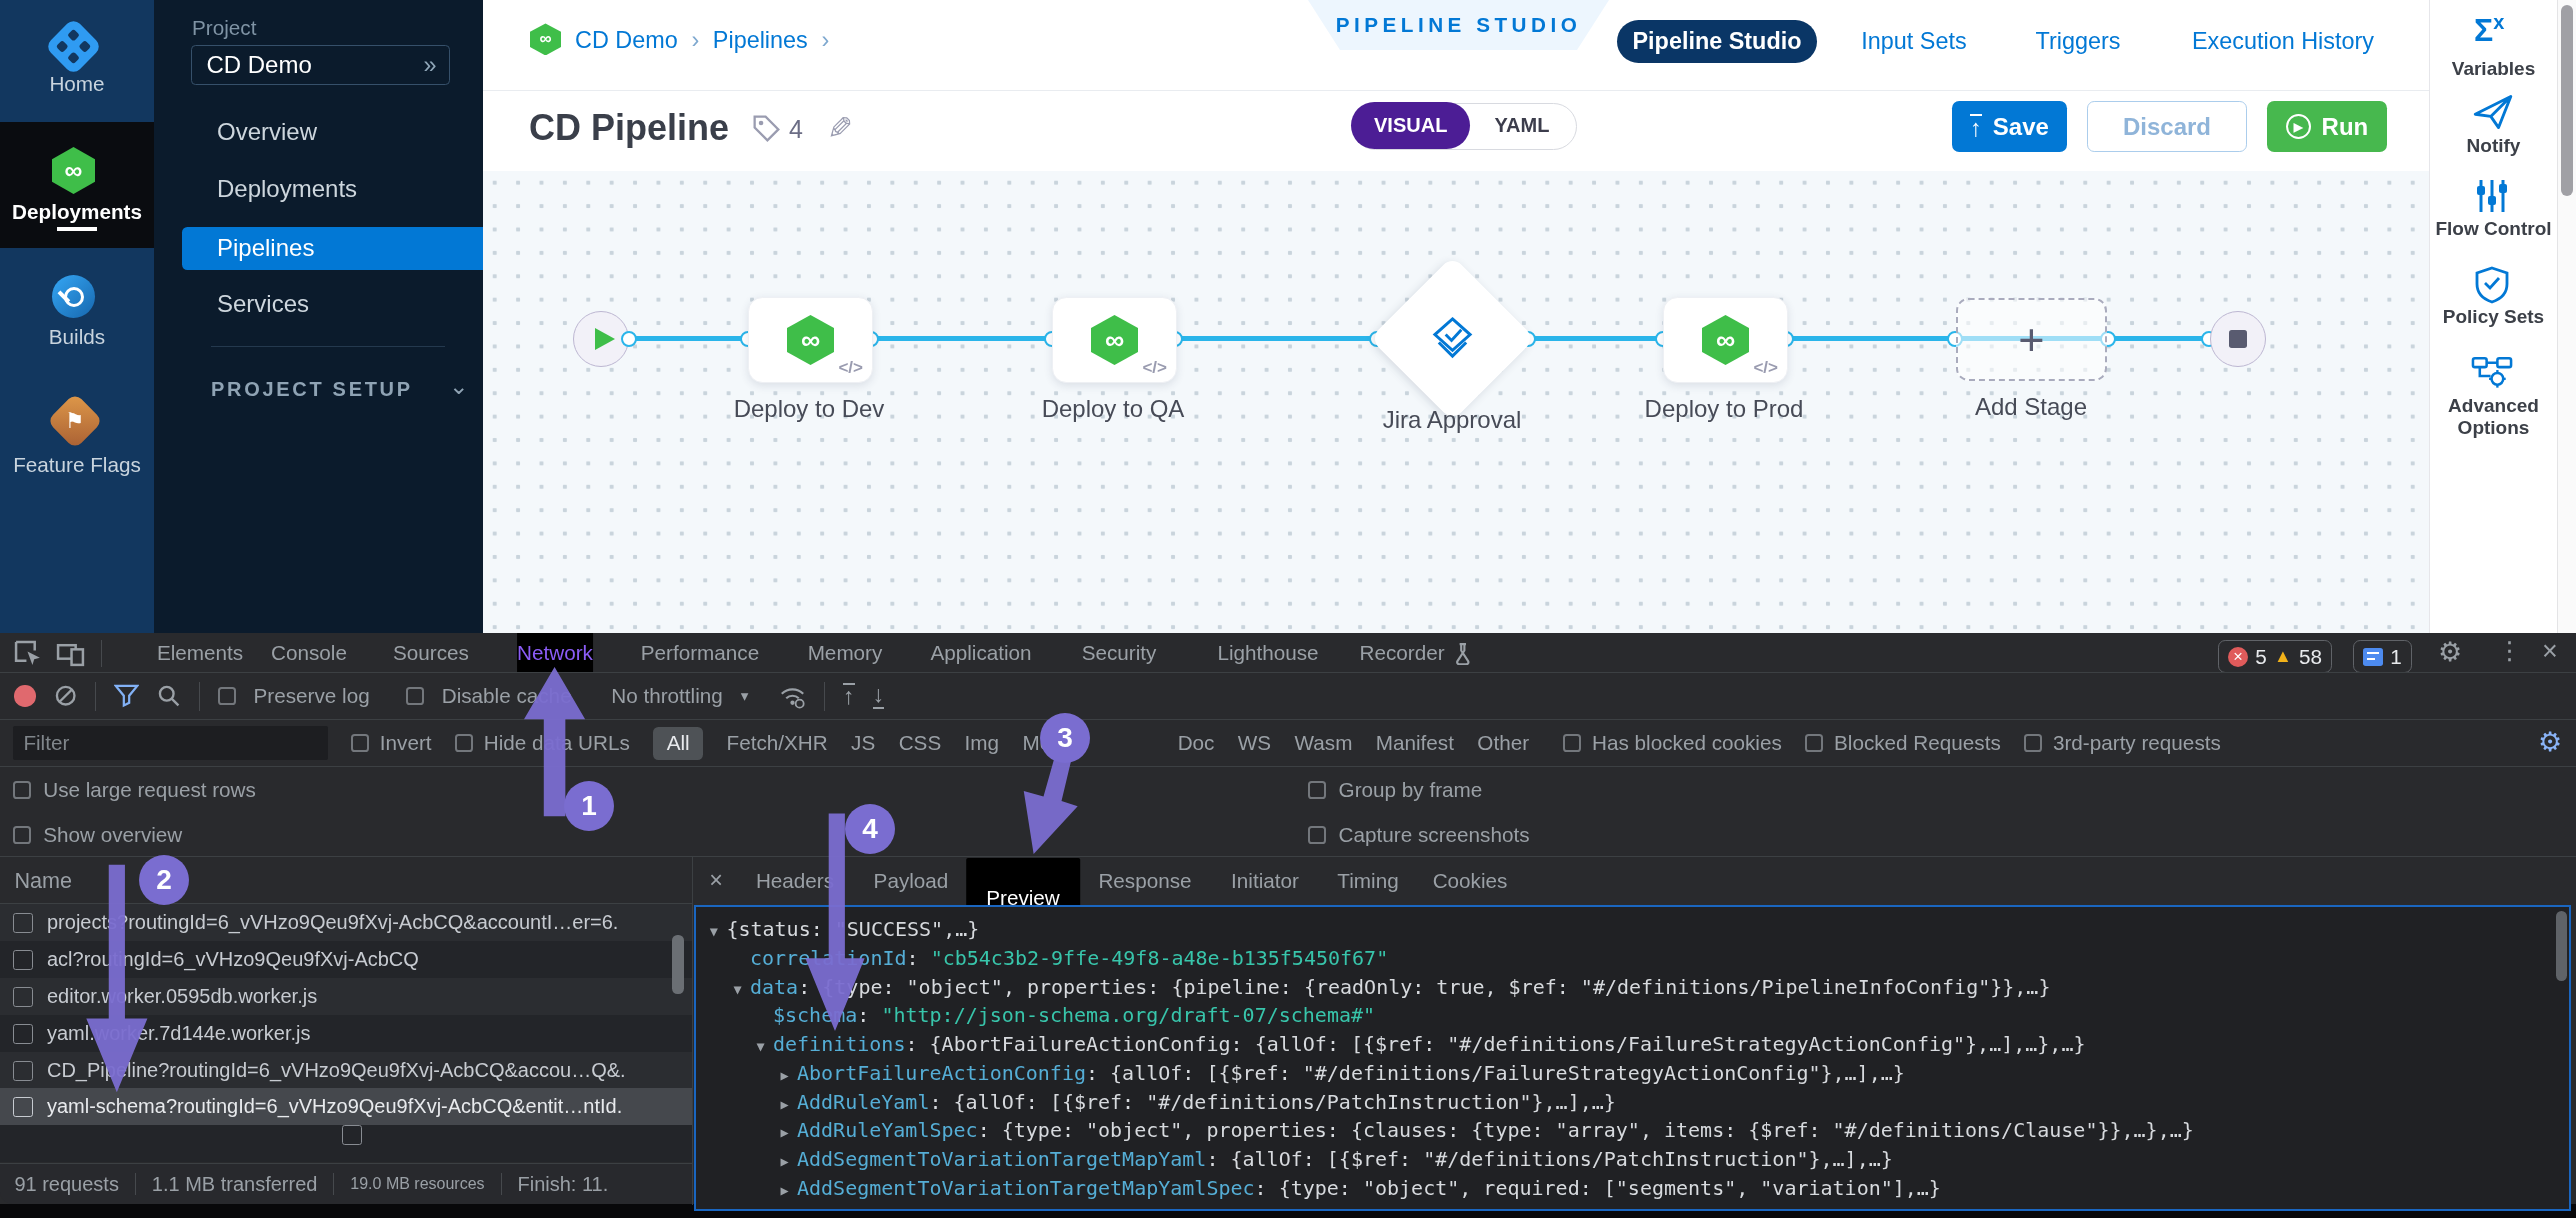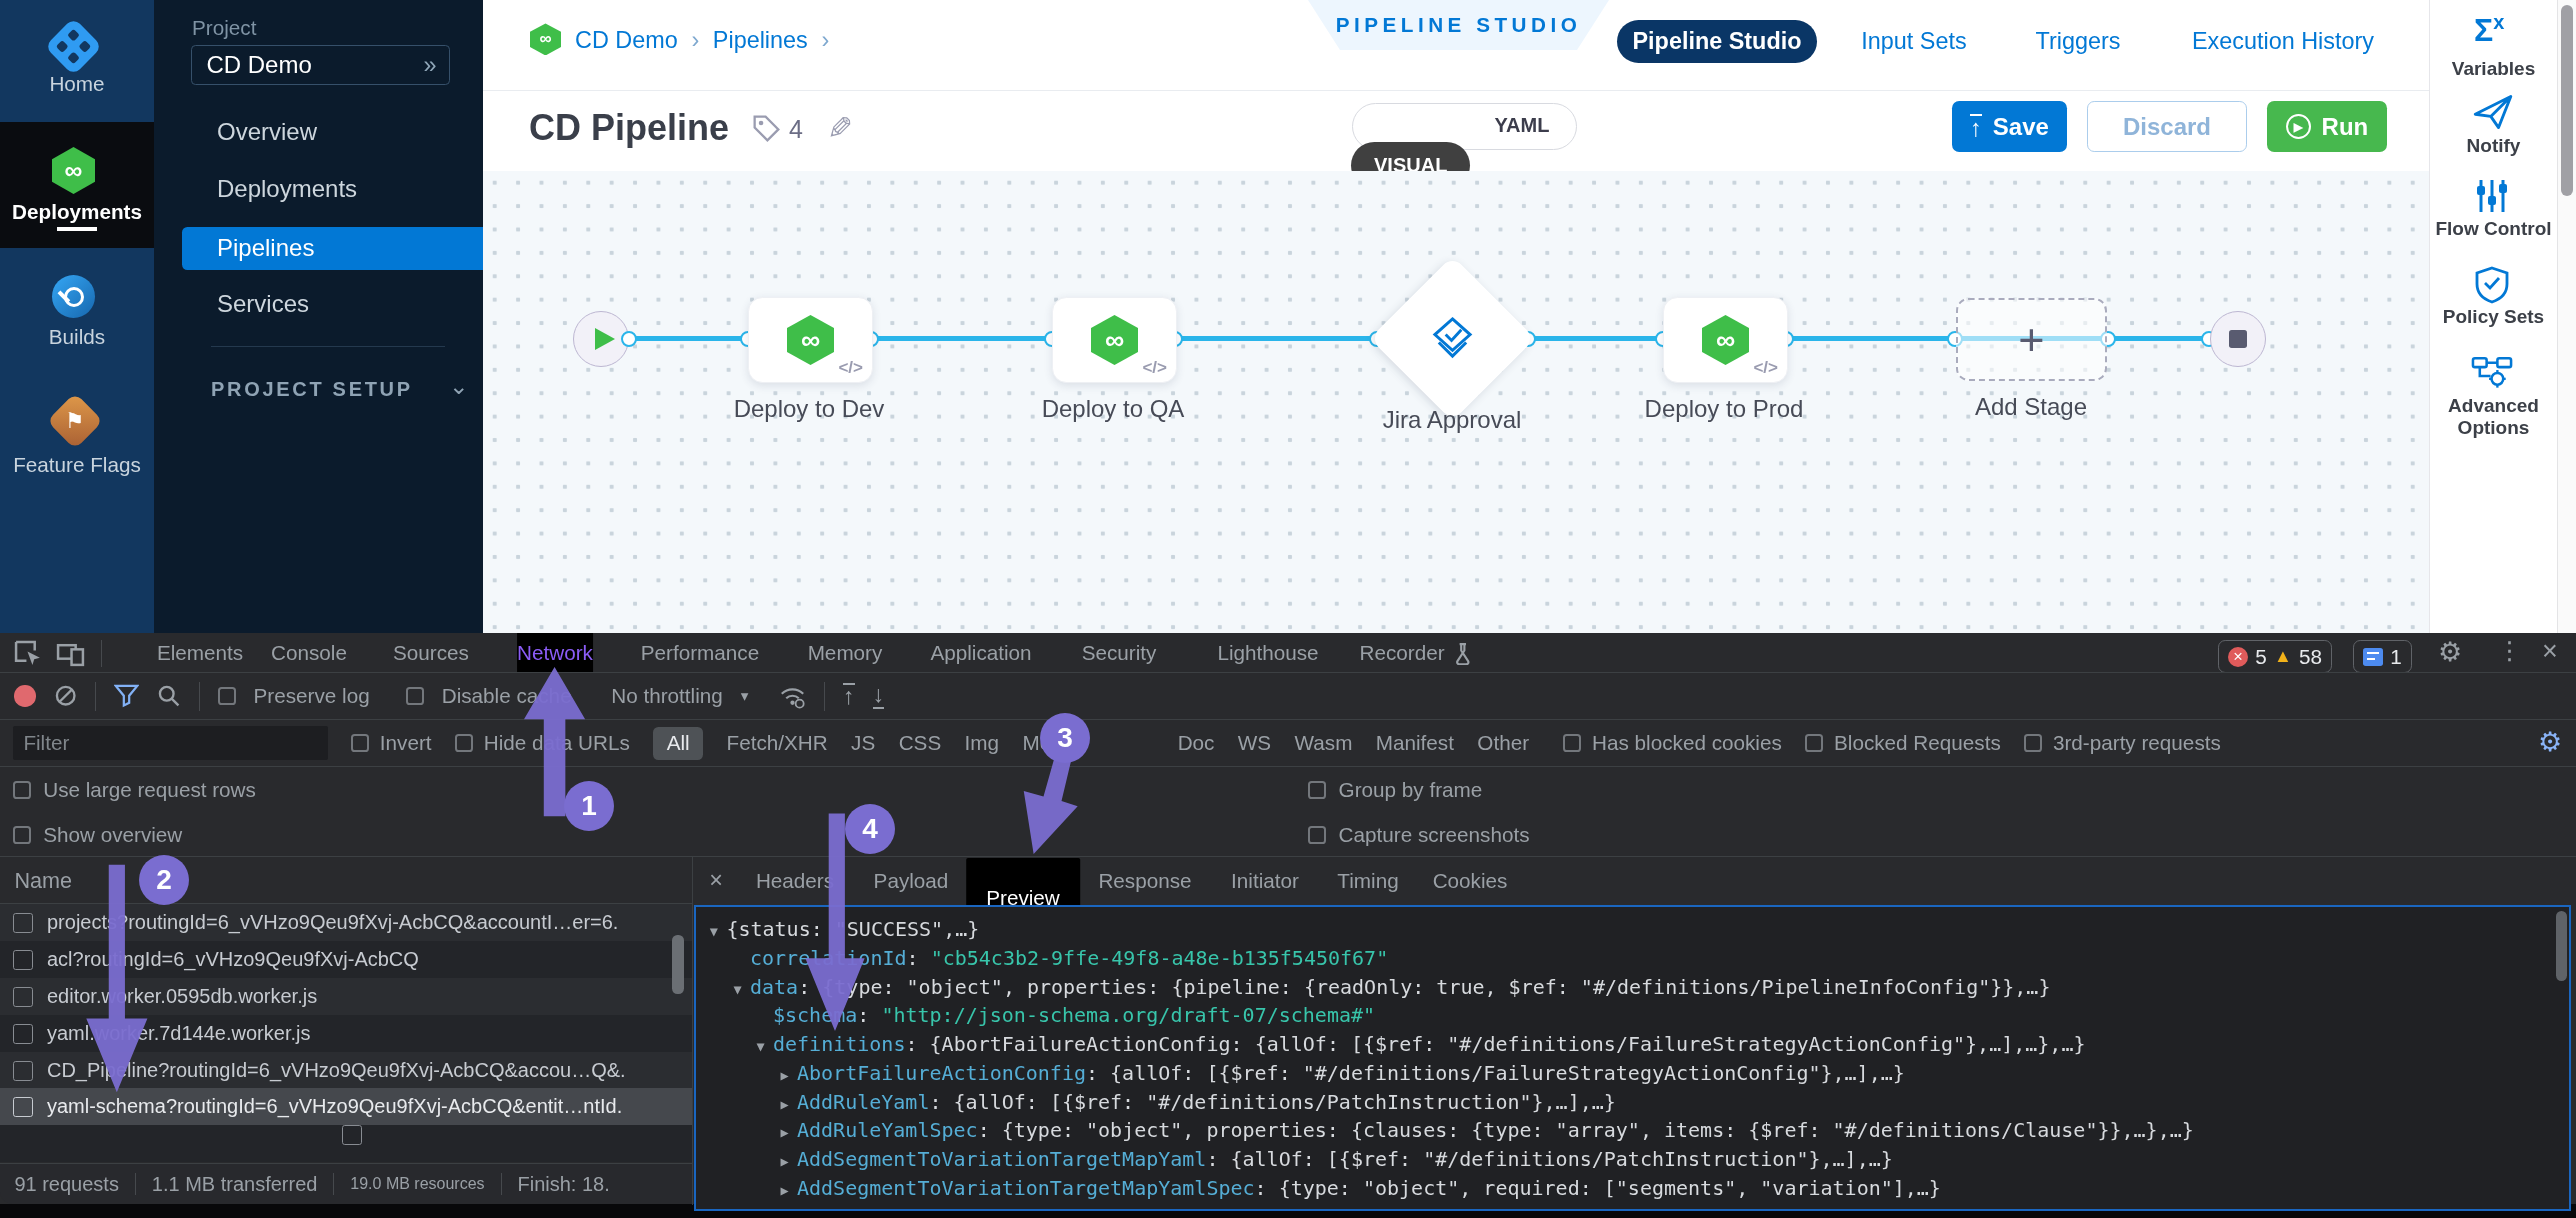--- a/index.html
+++ b/index.html
@@ -132,21 +132,21 @@
 
   <div class="abs" style="left:529px;top:107px;font-size:36px;font-weight:bold;color:#3a3f4a;">CD Pipeline</div>
   <svg class="abs" style="left:751px;top:113px;" width="31" height="31" viewBox="0 0 34 34">
     <path d="M4 4 h12 l14 14 -12 12 L4 16 Z" fill="none" stroke="#9a9cb0" stroke-width="2.5"></path>
       <circle cx="11" cy="11" r="2.5" fill="#9a9cb0"></circle>
   </svg>
   <div class="abs" style="left:789px;top:115px;font-size:25px;color:#6b6d85;">4</div>
   <div class="abs" style="left:827px;top:110px;font-size:31px;color:#9a9cb0;transform:scaleX(-1);">✎</div>
 
   <div class="abs" style="left:1352px;top:103px;width:225px;height:47px;border:1.8px solid #d8dae0;border-radius:24px;background:#fff;box-sizing:border-box;">
-    <div style="position:absolute;left:-1.8px;top:-1.8px;width:119px;height:47px;background:#404040;border-radius:23.4px;color:#fff;font-weight:bold;font-size:20px;display:flex;align-items:center;justify-content:center;margin-top:40px;">VISUAL</div>
+    <div style="position:absolute;left:-1.8px;top:-1.8px;width:119px;height:47px;background:#4c1d95;border-radius:23.4px;color:#fff;font-weight:bold;font-size:20px;display:flex;align-items:center;justify-content:center;">VISUAL</div>
     <div style="position:absolute;right:0;top:0;width:108px;height:43px;color:#3c3d4c;font-weight:bold;font-size:20px;display:flex;align-items:center;justify-content:center;">YAML</div>
   </div>
 
   <div class="abs btn" style="left:1952px;width:115px;background:#0278d5;color:#fff;">
     <span class="upbar">↑</span>
     <span>Save</span>
   </div>
   <div class="abs btn" style="left:2087px;width:160px;background:#fff;border:1.8px solid #abcdec;color:#8fb4d9;">
     <span>Discard</span>
   </div>
@@ -413,21 +413,21 @@
 
   <div class="abs" style="left:672px;top:935px;width:11.7px;height:59px;background:#6b6f74;border-radius:5.4px;"></div>
 
   <div class="abs flexrow" style="left:0;top:1163px;width:692px;height:41px;background:#28292d;border-top:0.9px solid #3c4043;gap:16px;padding-left:14.4px;box-sizing:border-box;border-bottom-left-radius:12.6px;overflow:hidden;">
     <span class="dtxt" style="font-size:20px;">91 requests</span>
     <span class="vsep" style="height:21.6px;"></span>
     <span class="dtxt" style="font-size:20px;">1.1 MB transferred</span>
     <span class="vsep" style="height:21.6px;"></span>
     <span class="dtxt" style="font-size:16px;">19.0 MB resources</span>
     <span class="vsep" style="height:21.6px;"></span>
-    <span class="dtxt" style="font-size:20px;">Finish: 18.</span>
+    <span class="dtxt" style="font-size:20px;">Finish: 11.</span>
   </div>
 
   <div class="abs" style="left:0;top:1204px;width:2576px;height:14.4px;background:#08080a;"></div>
 
   <div class="abs" style="left:692px;top:856px;width:0.9px;height:349px;background:#3c4043;"></div>
   <div class="abs dpane-tab ctr" style="left:716px;font-size:23.4px;">×</div>
   <div class="abs dpane-tab ctr" style="left:795px;">Headers</div>
   <div class="abs dpane-tab ctr" style="left:911px;">Payload</div>
   <div class="abs dpane-tab active ctr" style="left:1023px;">Preview</div>
   <div class="abs dpane-tab ctr" style="left:1145px;">Response</div>

